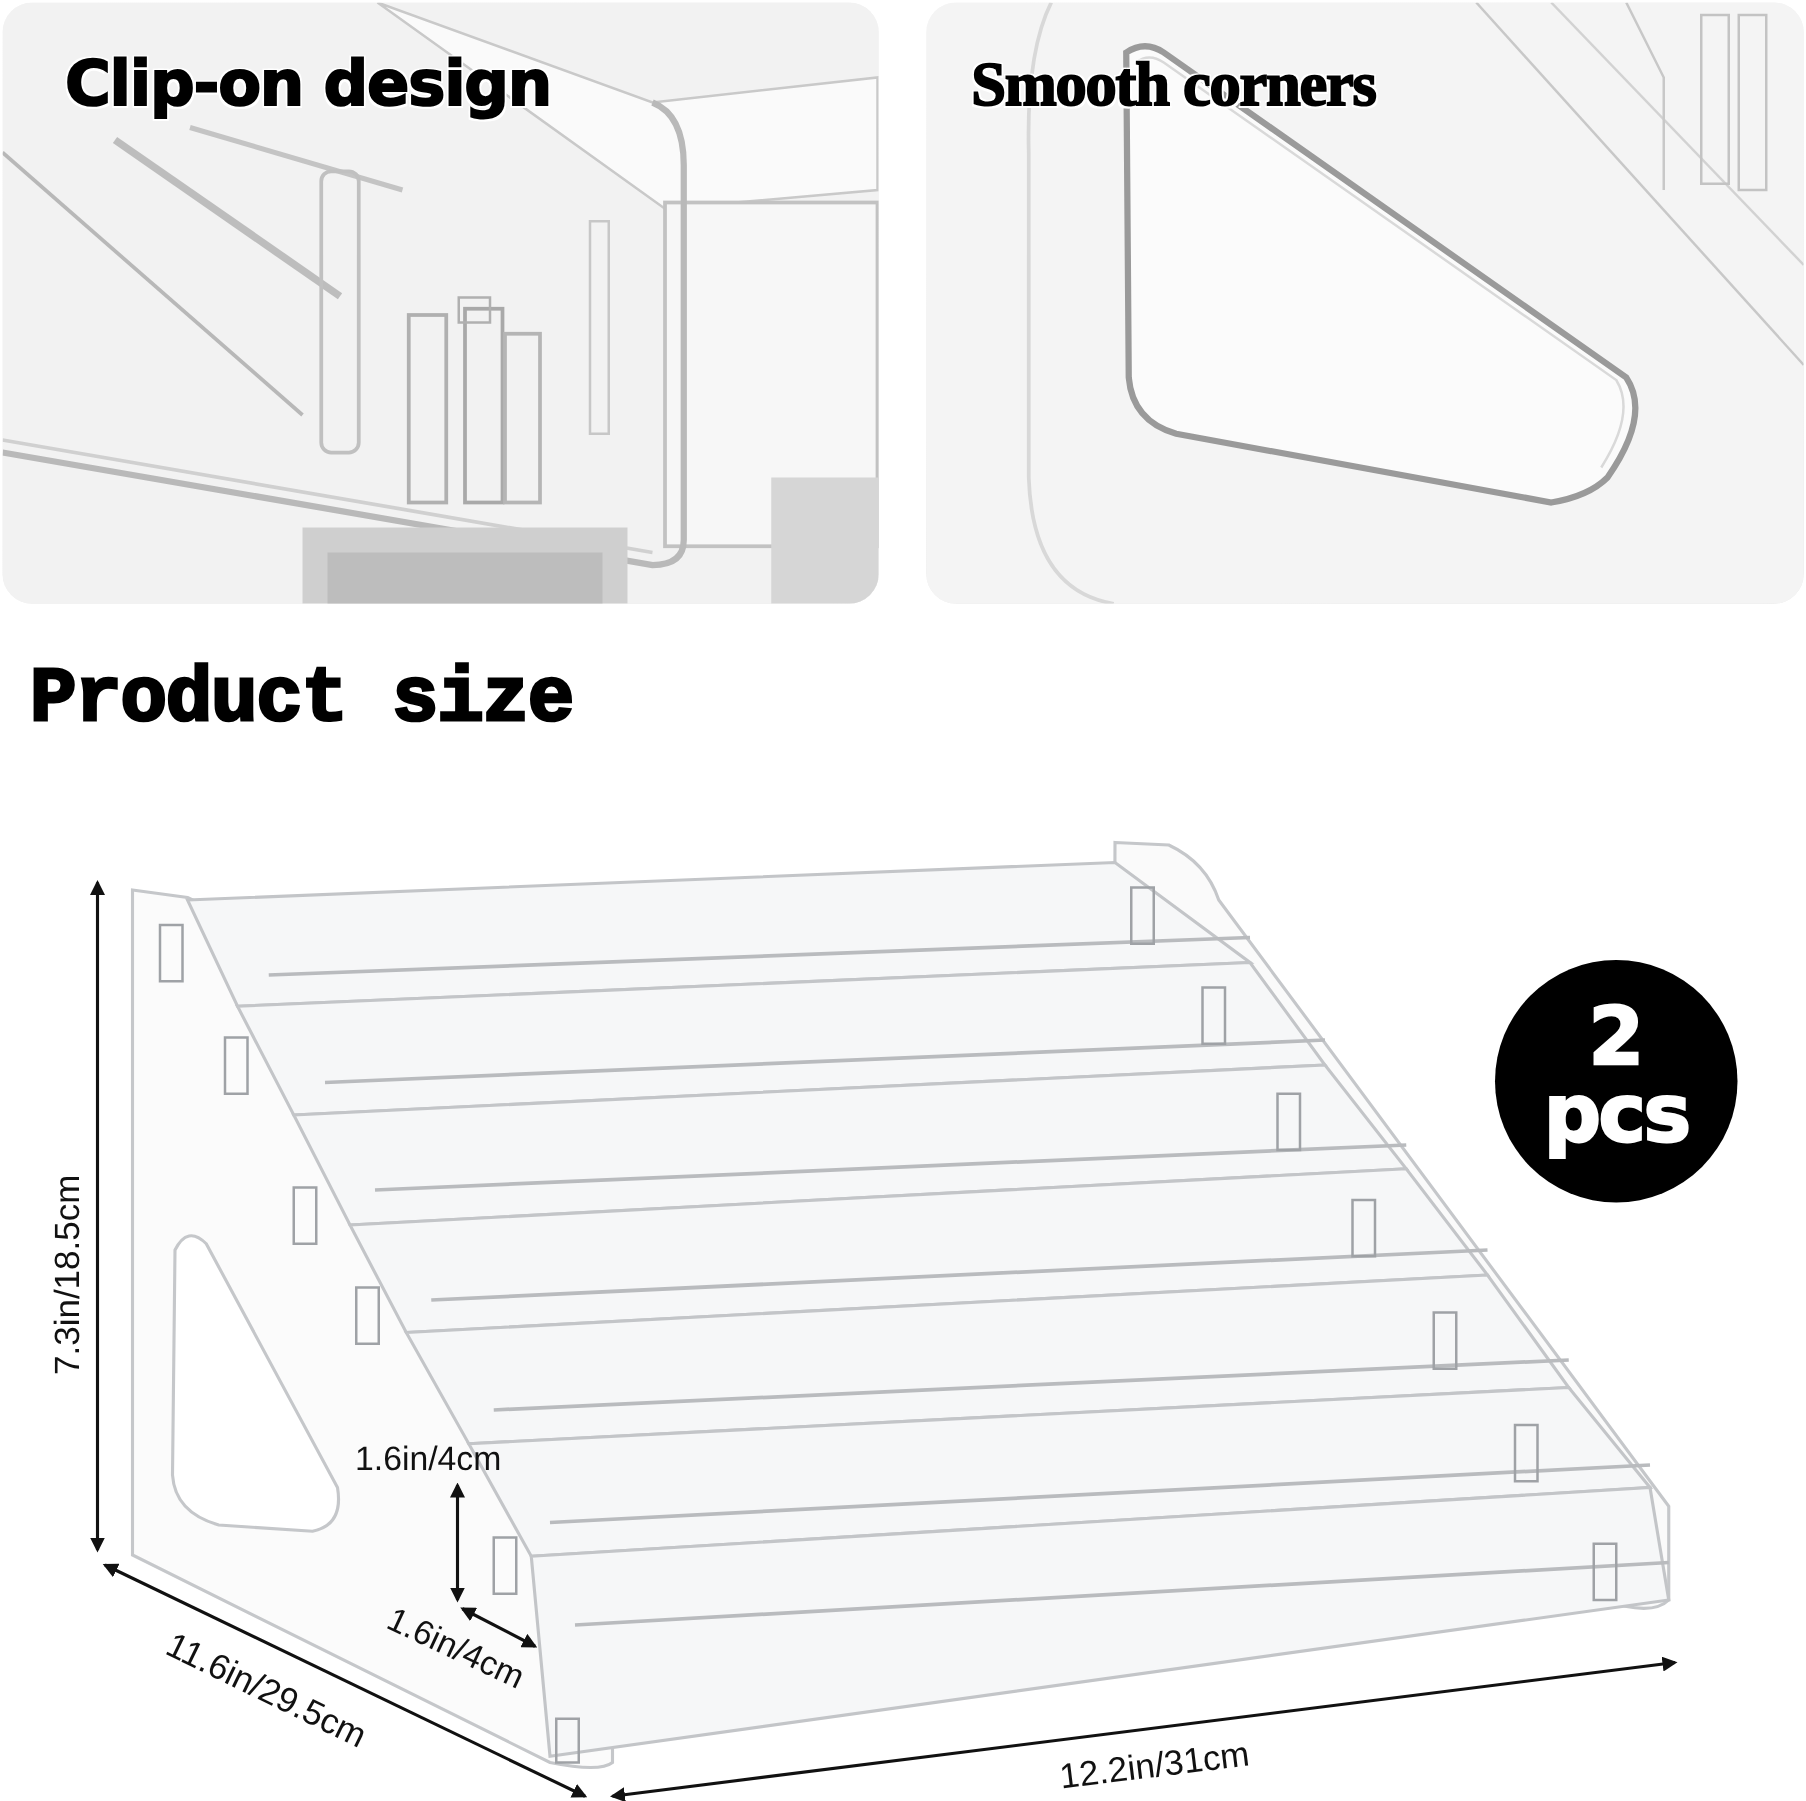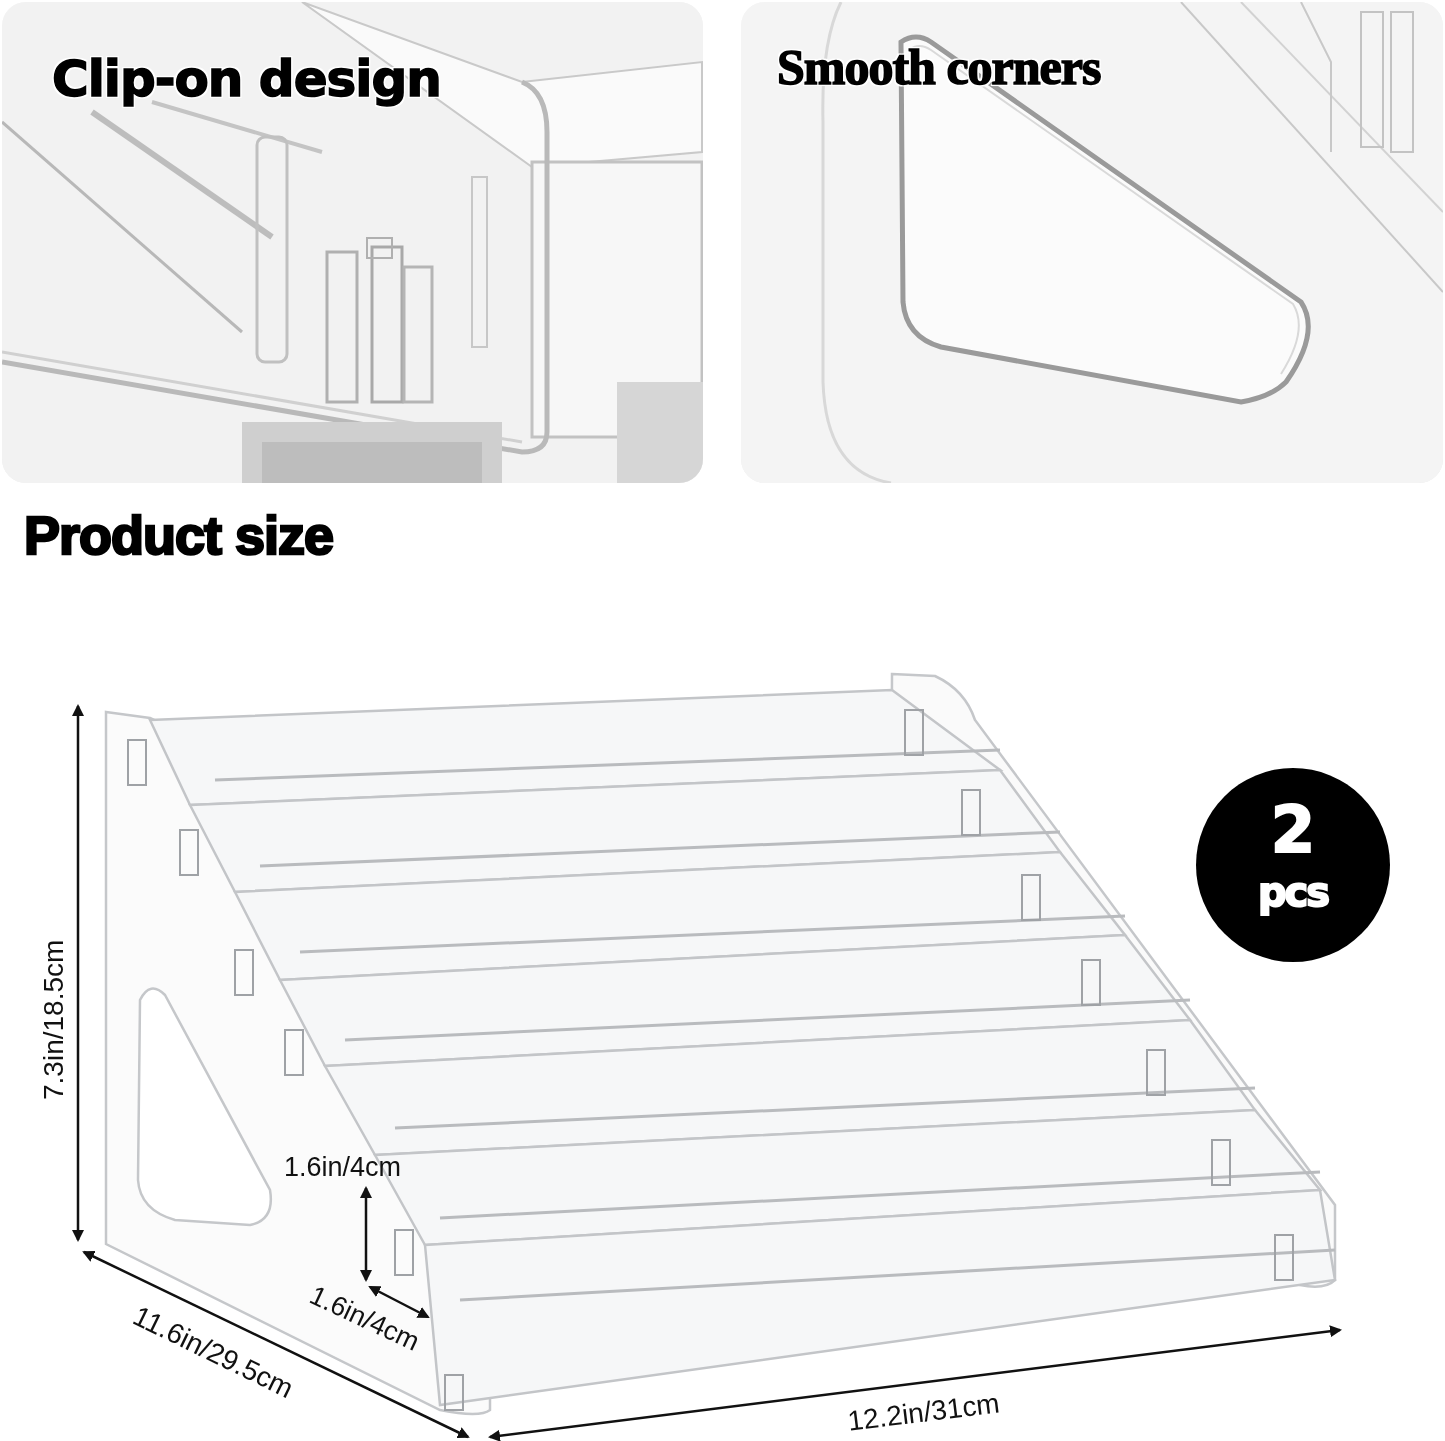--- a/index.html
+++ b/index.html
@@ -8,31 +8,31 @@
     .panel { position: absolute; top: 2px; height: 481px; border-radius: 24px;
              background: linear-gradient(160deg, #f7f7f7 0%, #efefef 55%, #e9e9e9 100%);
              overflow: hidden; }
     .panel.left { left: 2px; width: 701px; }
     .panel.right { left: 741px; width: 702px; }
     .panel svg { position: absolute; left: 0; top: 0; }
     .panel-label { position: absolute; top: 36px; font-family: "DejaVu Sans", sans-serif;
                    font-weight: 900; font-size: 50px; letter-spacing: -1px; color: #000;
                    -webkit-text-stroke: 1.5px #000;
                    text-shadow: 0 0 3px #fff, 0 0 3px #fff, 2px 2px 0 #fff, -2px -2px 0 #fff, 2px -2px 0 #fff, -2px 2px 0 #fff; }
-    .panel.left .panel-label { left: 50px; margin-top: 12px; }
+    .panel.left .panel-label { left: 50px; }
     .panel.right .panel-label { left: 36px; font-family: Liberation Serif, serif; }
-    .section-title { position: absolute; left: 24px; top: 504px; font-family: Liberation Sans, sans-serif;
-                     font-weight: 900; font-size: 54px; letter-spacing: -1px; color: #000;
+    .section-title { position: absolute; left: 24px; top: 524px; font-family: Liberation Mono, monospace;
+                     font-weight: 900; font-size: 62px; letter-spacing: -1px; color: #000;
                      -webkit-text-stroke: 2.5px #000; }
     .rack { position: absolute; left: 0; top: 640px; }
     .badge { position: absolute; left: 1196px; top: 768px; width: 194px; height: 194px;
              border-radius: 50%; background: #000; color: #fff; text-align: center;
              font-family: "DejaVu Sans", sans-serif; font-weight: 900; }
     .badge .qty { display: block; font-size: 64px; line-height: 64px; margin-top: 30px; -webkit-text-stroke: 2px #fff; }
-    .badge .unit { display: block; font-size: 40px; line-height: 60px; margin-top: 0px; letter-spacing: -2px; -webkit-text-stroke: 2px #fff; }
+    .badge .unit { display: block; font-size: 64px; line-height: 60px; margin-top: 0px; letter-spacing: -2px; -webkit-text-stroke: 2px #fff; }
     .dim { position: absolute; font-family: "Liberation Sans", sans-serif; font-size: 27px;
            color: #111; white-space: nowrap; transform-origin: 0 0; }
   </style>
 </head>
 <body>
 
 <div class="panel left">
   <svg width="701" height="481" viewBox="0 0 701 481">
     <rect x="0" y="0" width="701" height="481" fill="#f2f2f2"></rect>
 

